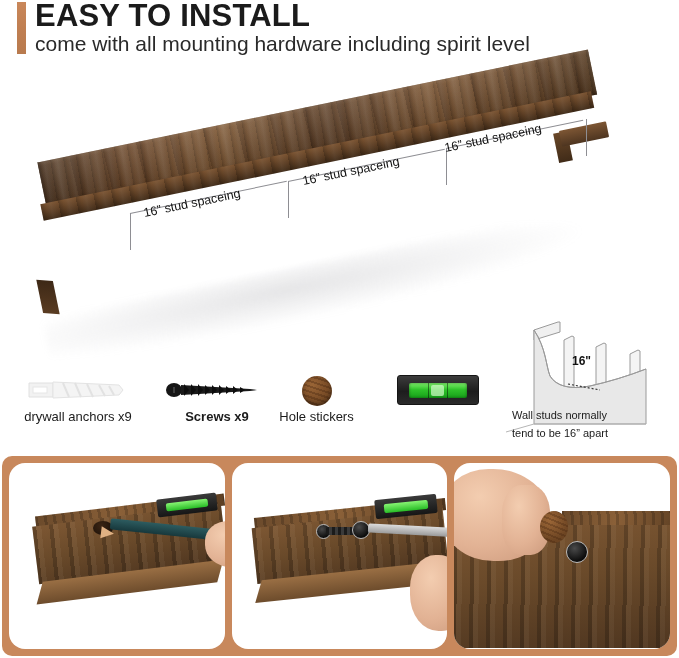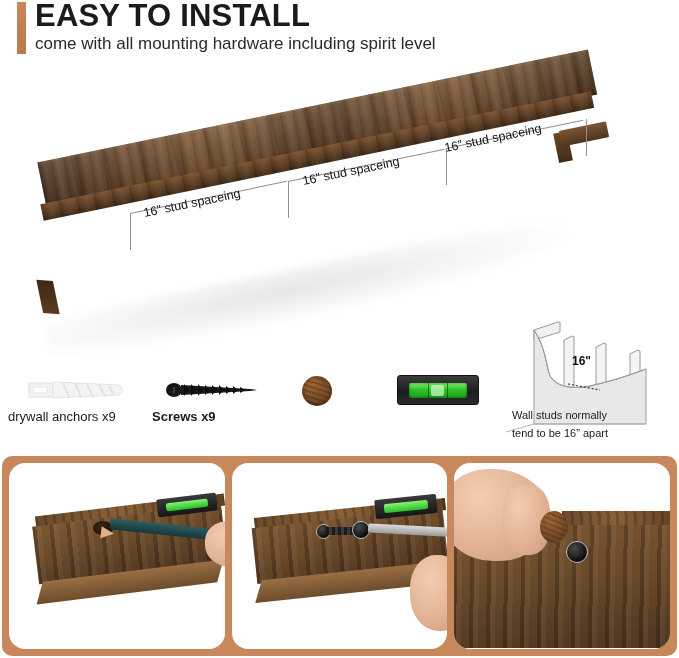--- a/index.html
+++ b/index.html
@@ -18,21 +18,21 @@
     width: 9px; height: 52px;
     background: linear-gradient(180deg,#c9875a 0%, #c07f52 50%, #b87a4e 100%);
   }
   .title {
     position: absolute; left: 35px; top: -2px;
     font-size: 31px; font-weight: bold; letter-spacing: 0.2px;
     color: #1b1b1b; line-height: 36px; white-space: nowrap;
   }
   .subtitle {
     position: absolute; left: 35px; top: 33px;
-    font-size: 17px; color: #2a2a2a; line-height: 22px; white-space: nowrap;
+    font-size: 21px; color: #2a2a2a; line-height: 22px; white-space: nowrap;
   }
 
   
   .hero { position: absolute; left: 0; top: 66px; width: 679px; height: 300px; }
 
   .shelf-wrap { position: absolute; left: 0; top: 0; width: 679px; height: 300px; }
 
   .shelf-shadow {
     position: absolute; left: 42px; top: 198px;
     width: 545px; height: 52px;
@@ -99,21 +99,21 @@
     position: absolute;
     font-size: 12.5px; color: #111; white-space: nowrap;
     transform-origin: left bottom;
   }
 
   
   .stud-diagram { position: absolute; left: 498px; top: 248px; width: 175px; height: 120px; }
 
   
   .hardware { position: absolute; left: 0; top: 372px; width: 679px; height: 76px; }
-  .hw-item { position: absolute; text-align: left; }
+  .hw-item { position: absolute; text-align: center; }
   .hw-label {
     font-size: 13px; color: #1b1b1b; white-space: nowrap; line-height: 17px;
   }
   .hw-art { position: relative; height: 36px; }
 
   .anchor-art { position: absolute; left: 0; top: 6px; width: 110px; height: 24px; }
   .screw-art  { position: absolute; left: 0; top: 8px; width: 100px; height: 20px; }
   .sticker-art {
     position: absolute; left: 50%; top: 4px; margin-left: -15px;
     width: 30px; height: 30px; border-radius: 50%;
@@ -315,20 +315,21 @@
           </g>
         </svg>
       </div>
       <div class="hw-label">Screws  x9</div>
     </div>
 
     <div class="hw-item" style="left:254px; top:0; width:125px;">
       <div class="hw-art">
         <div class="sticker-art"></div>
       </div>
+      <div class="hw-label">Hole stickers</div>
     </div>
 
     <div class="hw-item" style="left:375px; top:0; width:125px;">
       <div class="hw-art">
         <div class="level-art">
           <div class="level-vial">
             <div class="level-bubble"></div>
           </div>
         </div>
       </div>

